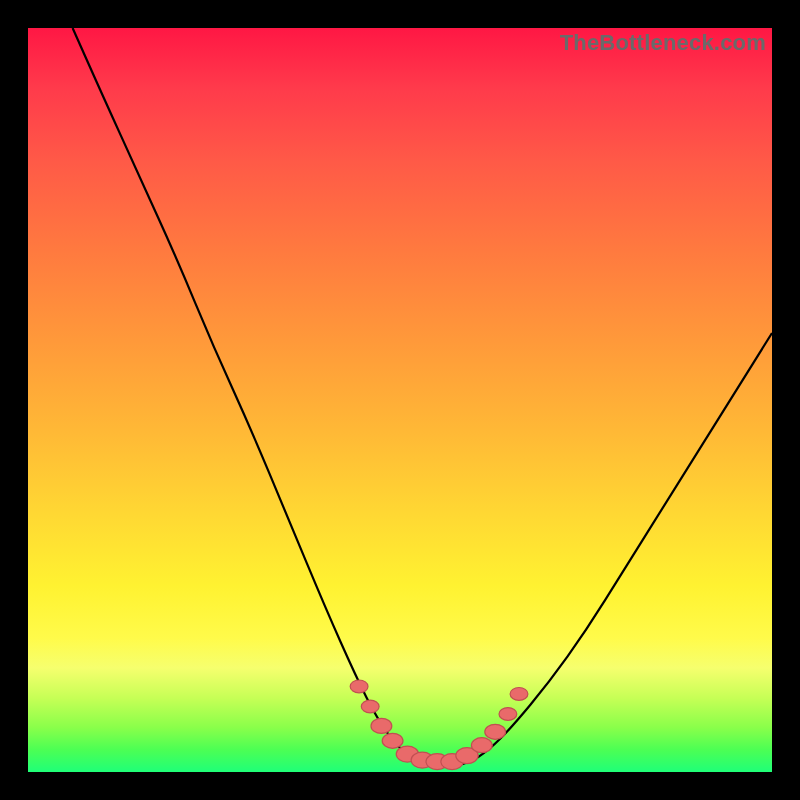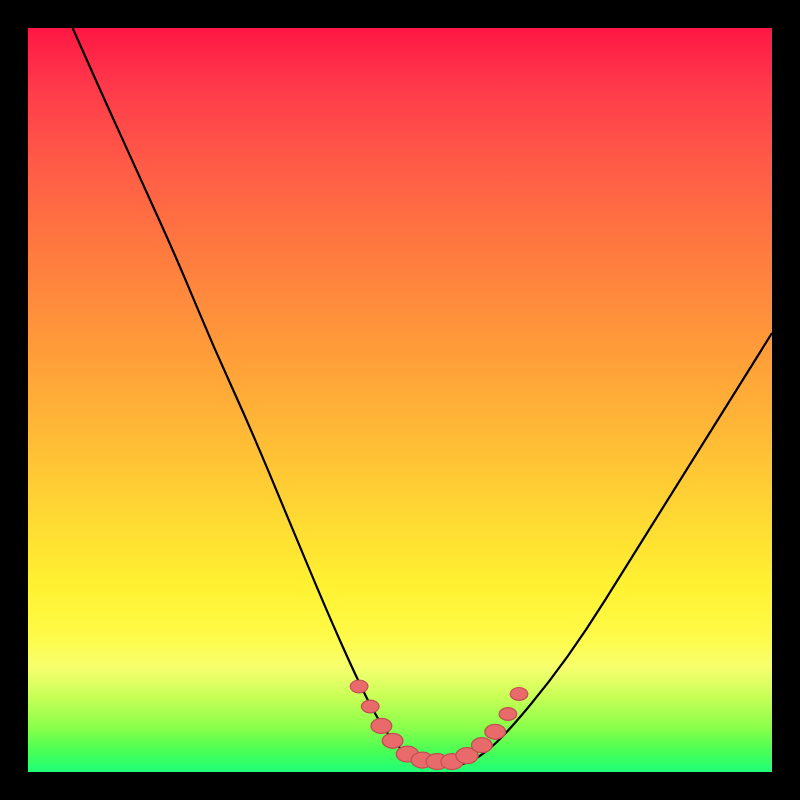--- a/index.html
+++ b/index.html
@@ -84,14 +84,15 @@
           <ellipse cx="409.2" cy="733.6" rx="11.2" ry="8.0" class="marker"></ellipse>
           <ellipse cx="424.1" cy="733.6" rx="11.2" ry="8.0" class="marker"></ellipse>
           <ellipse cx="439.0" cy="727.6" rx="11.2" ry="8.0" class="marker"></ellipse>
           <ellipse cx="453.8" cy="717.2" rx="10.4" ry="7.5" class="marker"></ellipse>
           <ellipse cx="467.2" cy="703.8" rx="10.4" ry="7.5" class="marker"></ellipse>
           <ellipse cx="479.9" cy="686.0" rx="8.9" ry="6.4" class="marker"></ellipse>
           <ellipse cx="491.0" cy="665.9" rx="8.9" ry="6.4" class="marker"></ellipse>
         </g>
     </svg>
 
+    <div class="watermark">TheBottleneck.com</div>
   </div>
 </div>
 
 </body></html>

